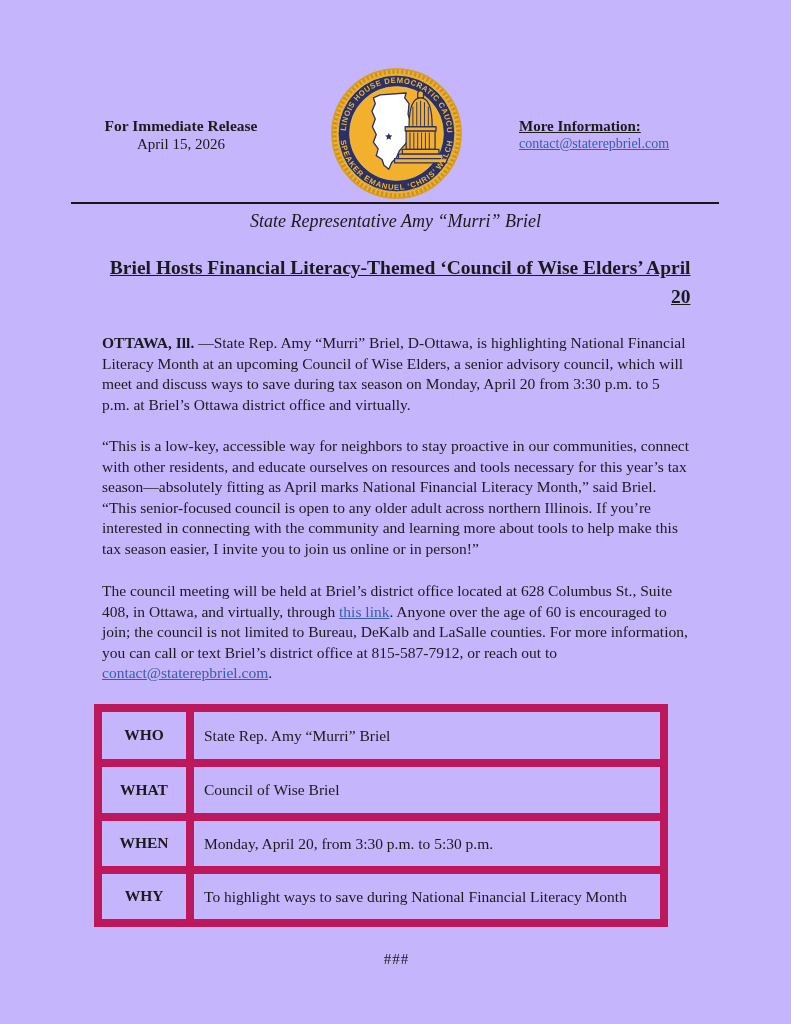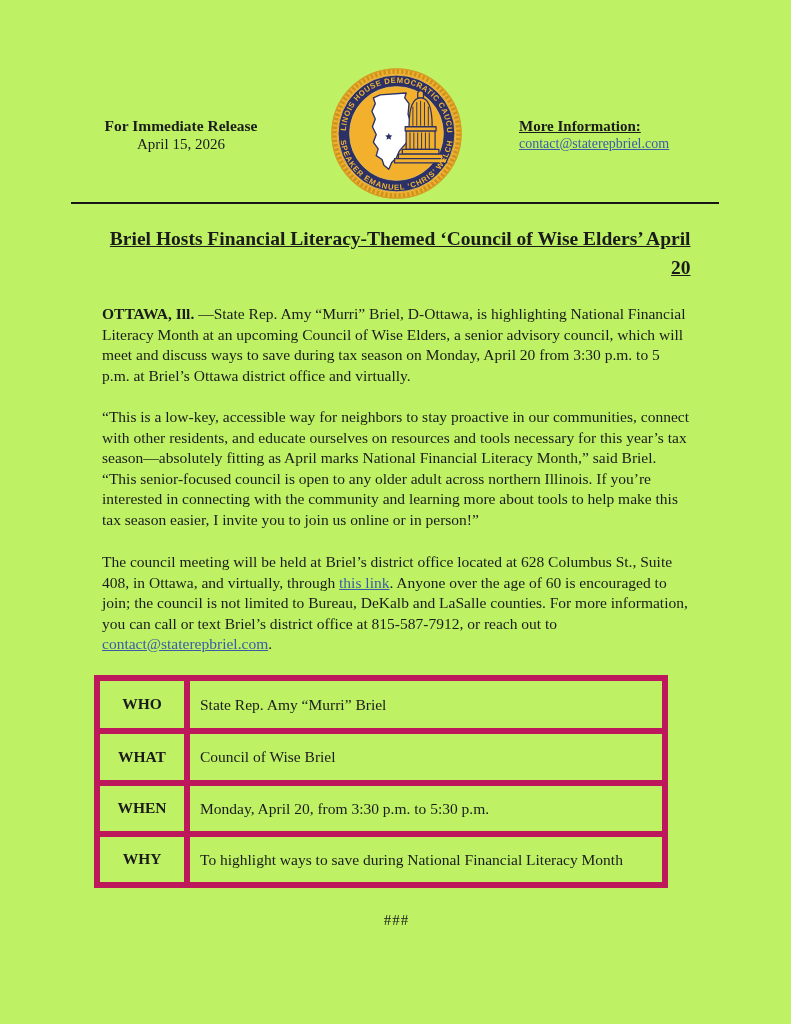--- a/index.html
+++ b/index.html
@@ -1,20 +1,20 @@
 <!DOCTYPE html>
 <html><head>
 <meta charset="utf-8">
 <style>
   html,body { margin:0; padding:0; background:#ffffff; }
   .page {
     position:relative;
     width:791px; height:1024px;
     margin:0 auto;
-    background:#bef264;
+    background:#c4b5fd;
     font-family:"Liberation Serif", serif;
     color:#1b1b1b;
     overflow:hidden;
   }
   
   .header { position:relative; height:204px; }
   .release-block {
     position:absolute; top:116px; left:91px; width:180px;
     text-align:center;
   }
@@ -53,21 +53,21 @@
   .para.p3 { margin-top:22px; }
   .bold-leadin { font-weight:bold; }
   
   table.details {
     margin:20px 0 0 0;
     border-collapse:collapse;
     width:574px;
     font-size:15.5px;
   }
   table.details td {
-    border:6px solid #be185d;
+    border:8px solid #be185d;
     vertical-align:middle;
   }
   td.lbl {
     width:80px; text-align:center; font-weight:bold; padding:4px 2px;
   }
   td.val { padding:7px 10px; line-height:23px; }
   tr.r0 td { height:33px; }
   tr.r1 td { height:32px;margin-left:25px; }
   tr.r2 td { height:31px; }
   tr.r3 td { height:55px; }
@@ -135,20 +135,21 @@
     <div class="contact-block">
       <div class="contact-label">More Information:</div>
       <div class="contact-email">
         <a class="doc-link" href="#">contact@staterepbriel.com</a>
       </div>
     </div>
 
     <div class="header-rule"></div>
   </div>
 
+  <div class="byline">State Representative Amy “Murri” Briel</div>
   <h1 class="headline">Briel Hosts Financial Literacy-Themed ‘Council of Wise Elders’ April 20</h1>
 
   <div class="body-col">
 
     <p class="para p1"><span class="bold-leadin">OTTAWA, Ill.</span><span> —State Rep. Amy “Murri” Briel, D-Ottawa, is highlighting National Financial Literacy Month at an upcoming Council of Wise Elders, a senior advisory council, which will meet and discuss ways to save during tax season on Monday, April 20 from 3:30 p.m. to 5 p.m. at Briel’s Ottawa district office and virtually.</span></p>
 
     <p class="para p2">“This is a low-key, accessible way for neighbors to stay proactive in our communities, connect with other residents, and educate ourselves on resources and tools necessary for this year’s tax season—absolutely fitting as April marks National Financial Literacy Month,” said Briel. “This senior-focused council is open to any older adult across northern Illinois. If you’re interested in connecting with the community and learning more about tools to help make this tax season easier, I invite you to join us online or in person!”</p>
 
     <p class="para p3"><span>The council meeting will be held at Briel’s district office located at 628 Columbus St., Suite 408, in Ottawa, and virtually, through </span><a class="doc-link" href="#">this link</a><span>. Anyone over the age of 60 is encouraged to join; the council is not limited to Bureau, DeKalb and LaSalle counties. For more information, you can call or text Briel’s district office at 815-587-7912, or reach out to </span><a class="doc-link" href="#">contact@staterepbriel.com</a><span>.</span></p>
 

